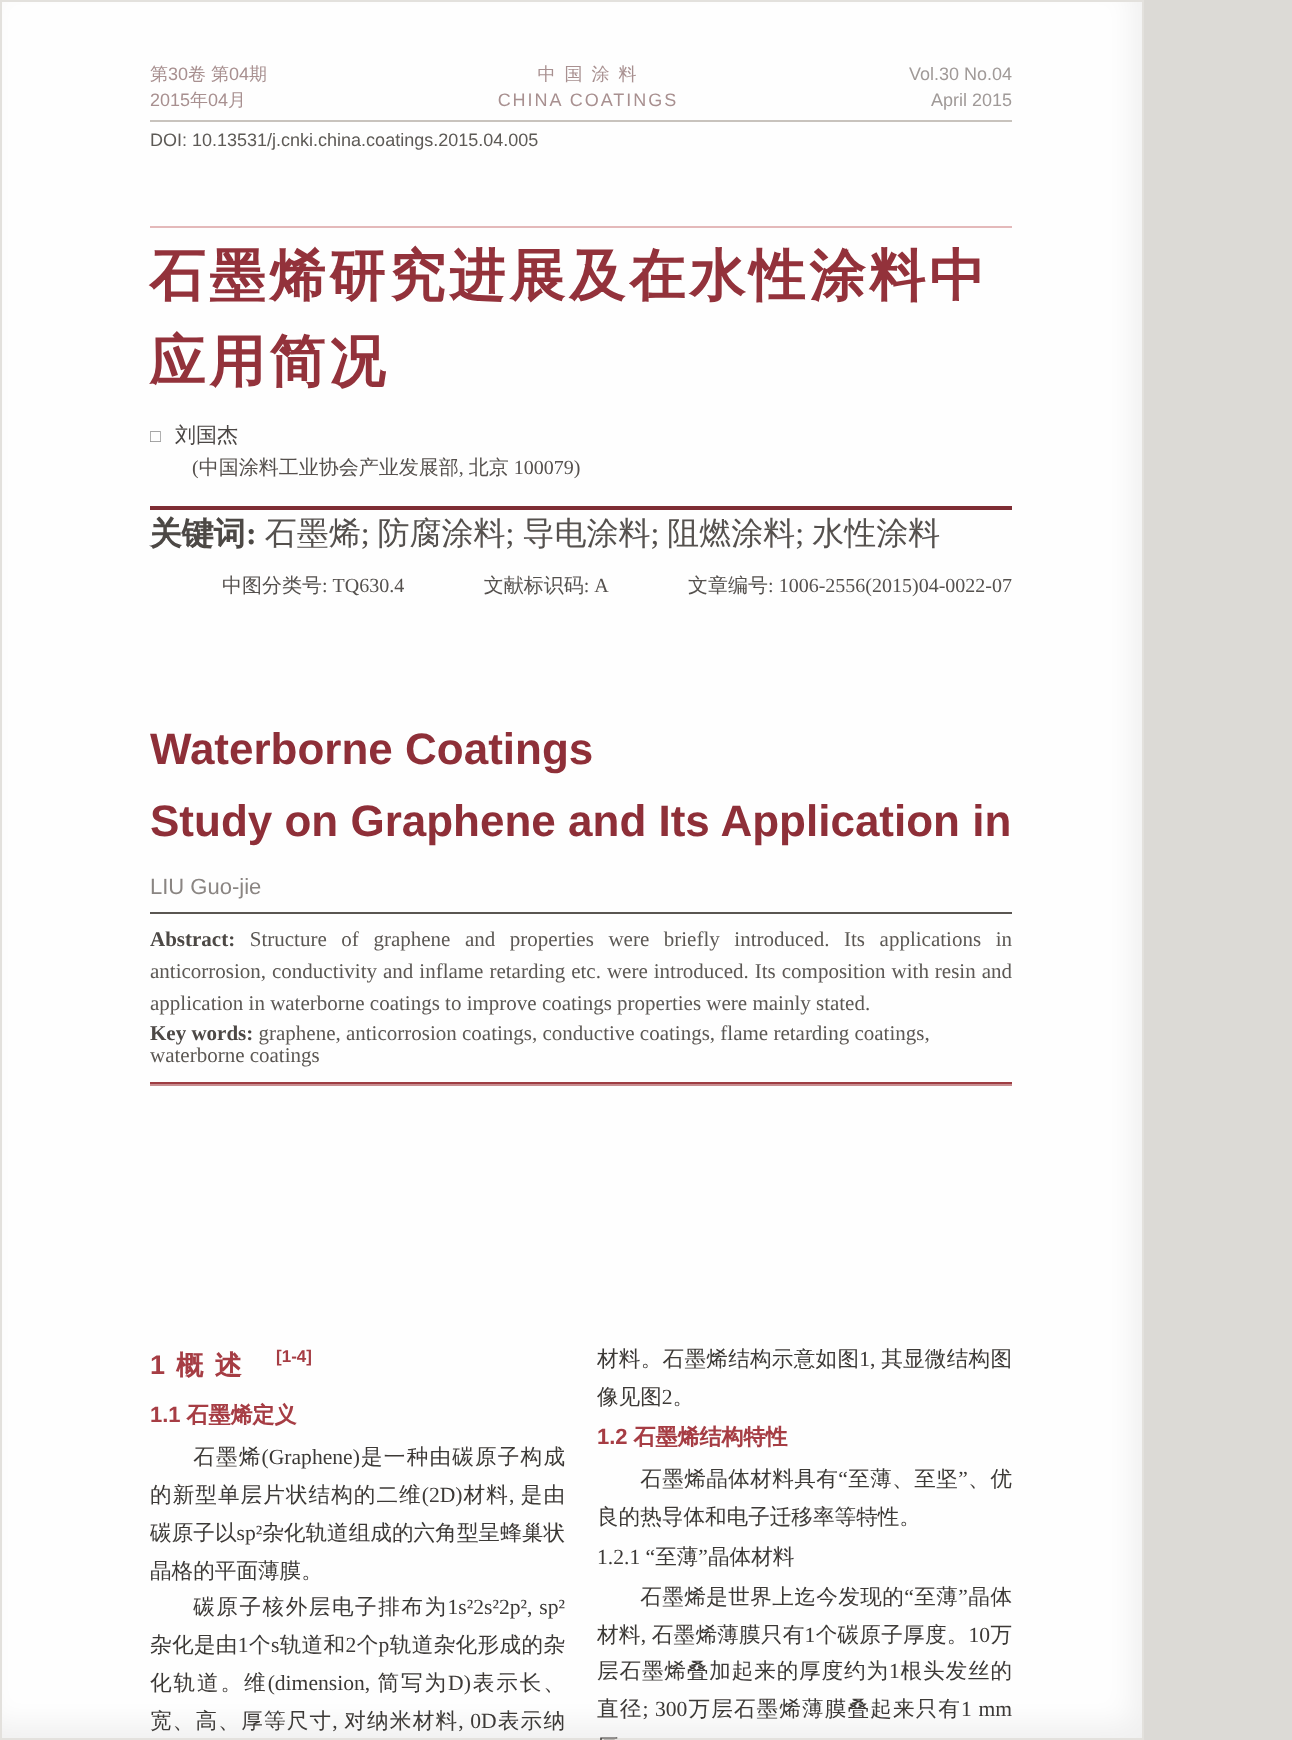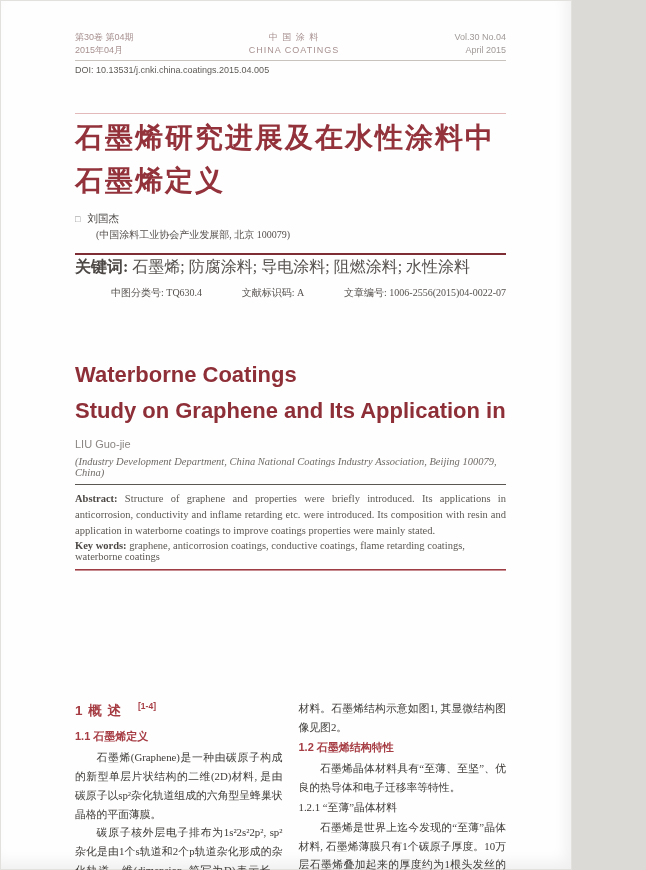--- a/index.html
+++ b/index.html
@@ -114,21 +114,21 @@
       <div>Vol.30  No.04</div>
       <div>April  2015</div>
     </div>
   </div>
   <div class="hairline-gray"></div>
   <div class="doi">DOI: 10.13531/j.cnki.china.coatings.2015.04.005</div>
   <div class="hairline-red"></div>
 
   <div class="cn-title">
     <div>石墨烯研究进展及在水性涂料中</div>
-    <div>石墨烯定义</div>
+    <div>应用简况</div>
   </div>
 
   <div class="cn-author">
     <span class="marker">□</span><span>刘国杰</span>
     <div class="cn-affil">(中国涂料工业协会产业发展部, 北京  100079)</div>
   </div>
   <div class="rule-thick-red"></div>
 
   <div class="cn-keys">
     <span class="lbl">关键词:</span>
@@ -138,21 +138,20 @@
     <span>中图分类号: TQ630.4</span>
     <span>文献标识码: A</span>
     <span>文章编号: 1006-2556(2015)04-0022-07</span>
   </div>
 
   <div class="en-title">
     <div>Waterborne Coatings</div>
     <div>Study on Graphene and Its Application in</div>
   </div>
   <div class="en-author">LIU Guo-jie</div>
-  <div class="en-affil">(Industry Development Department, China National Coatings Industry Association, Beijing 100079, China)</div>
   <div class="hairline-dark"></div>
 
   <div class="en-abs">
     <span class="lbl">Abstract:</span><span> Structure of graphene and properties were briefly introduced. Its applications in anticorrosion, conductivity and inflame retarding etc. were introduced. Its composition with resin and application in waterborne coatings to improve coatings properties were mainly stated.</span>
   </div>
   <div class="en-keys">
     <span class="lbl">Key words:</span><span> graphene, anticorrosion coatings, conductive coatings, flame retarding coatings, waterborne coatings</span>
   </div>
   <div class="rule-red-double"></div>
 

